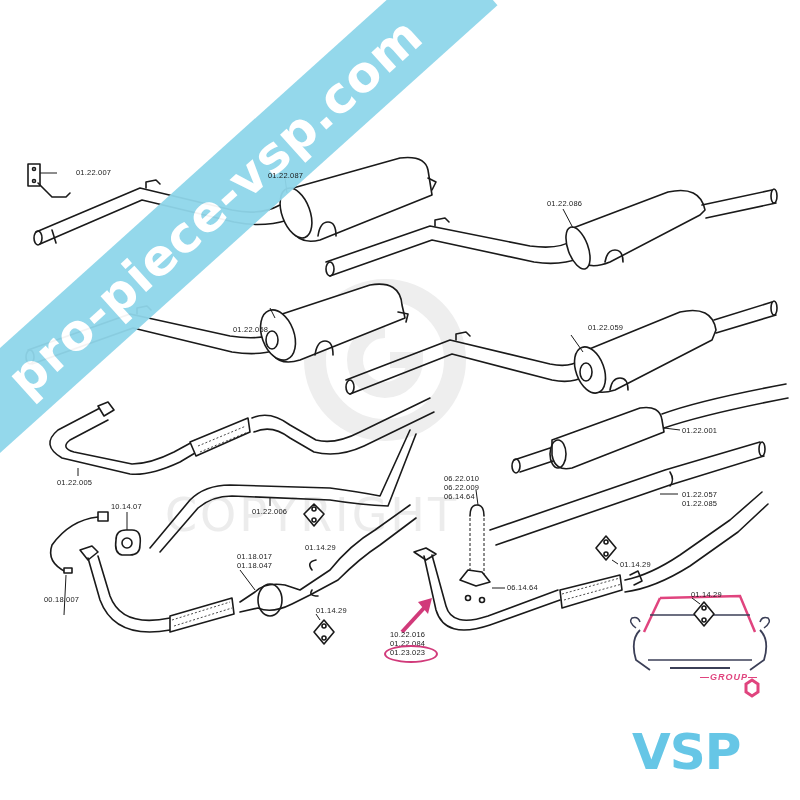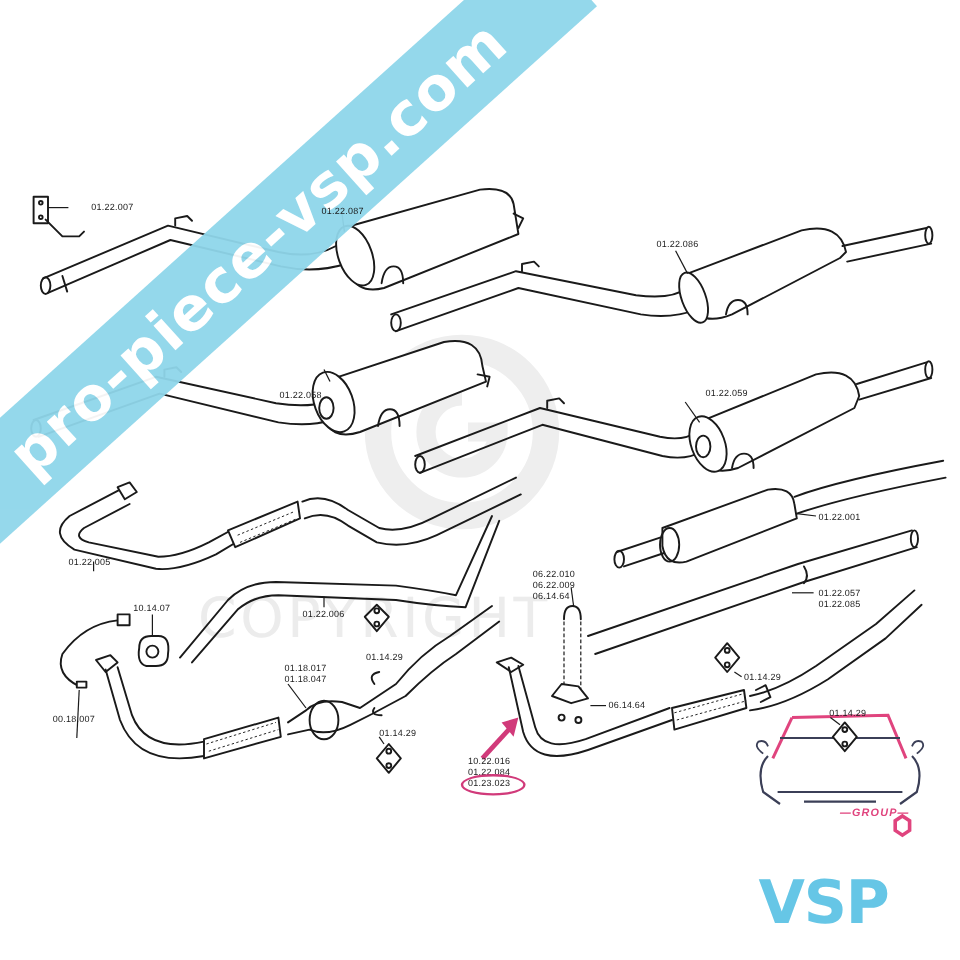--- a/index.html
+++ b/index.html
@@ -221,21 +221,21 @@
 
   <div class="banner">
     <span>pro-piece-vsp.com</span>
   </div>
 
   <div class="lbl" style="left:60px; top:168px;padding-left:16px;">01.22.007</div>
   <div class="lbl" style="left:268px; top:171px;">01.22.087</div>
   <div class="lbl" style="left:547px; top:199px;">01.22.086</div>
   <div class="lbl" style="left:233px; top:301px;margin-top:24px;">01.22.058</div>
   <div class="lbl" style="left:552px; top:323px;padding-left:36px;">01.22.059</div>
-  <div class="lbl" style="left:57px; top:464px;">01.22.005</div>
+  <div class="lbl" style="left:57px; top:478px;">01.22.005</div>
   <div class="lbl" style="left:252px; top:507px;">01.22.006</div>
   <div class="lbl" style="left:111px; top:502px;">10.14.07</div>
   <div class="lbl" style="left:305px; top:543px;">01.14.29</div>
   <div class="lbl" style="left:44px; top:595px;">00.18.007</div>
   <div class="lbl" style="left:237px; top:552px;text-align:center;">01.18.017
 01.18.047</div>
   <div class="lbl" style="left:316px; top:606px;">01.14.29</div>
   <div class="lbl" style="left:682px; top:426px;">01.22.001</div>
   <div class="lbl" style="left:682px; top:490px;">01.22.057
 01.22.085</div>

